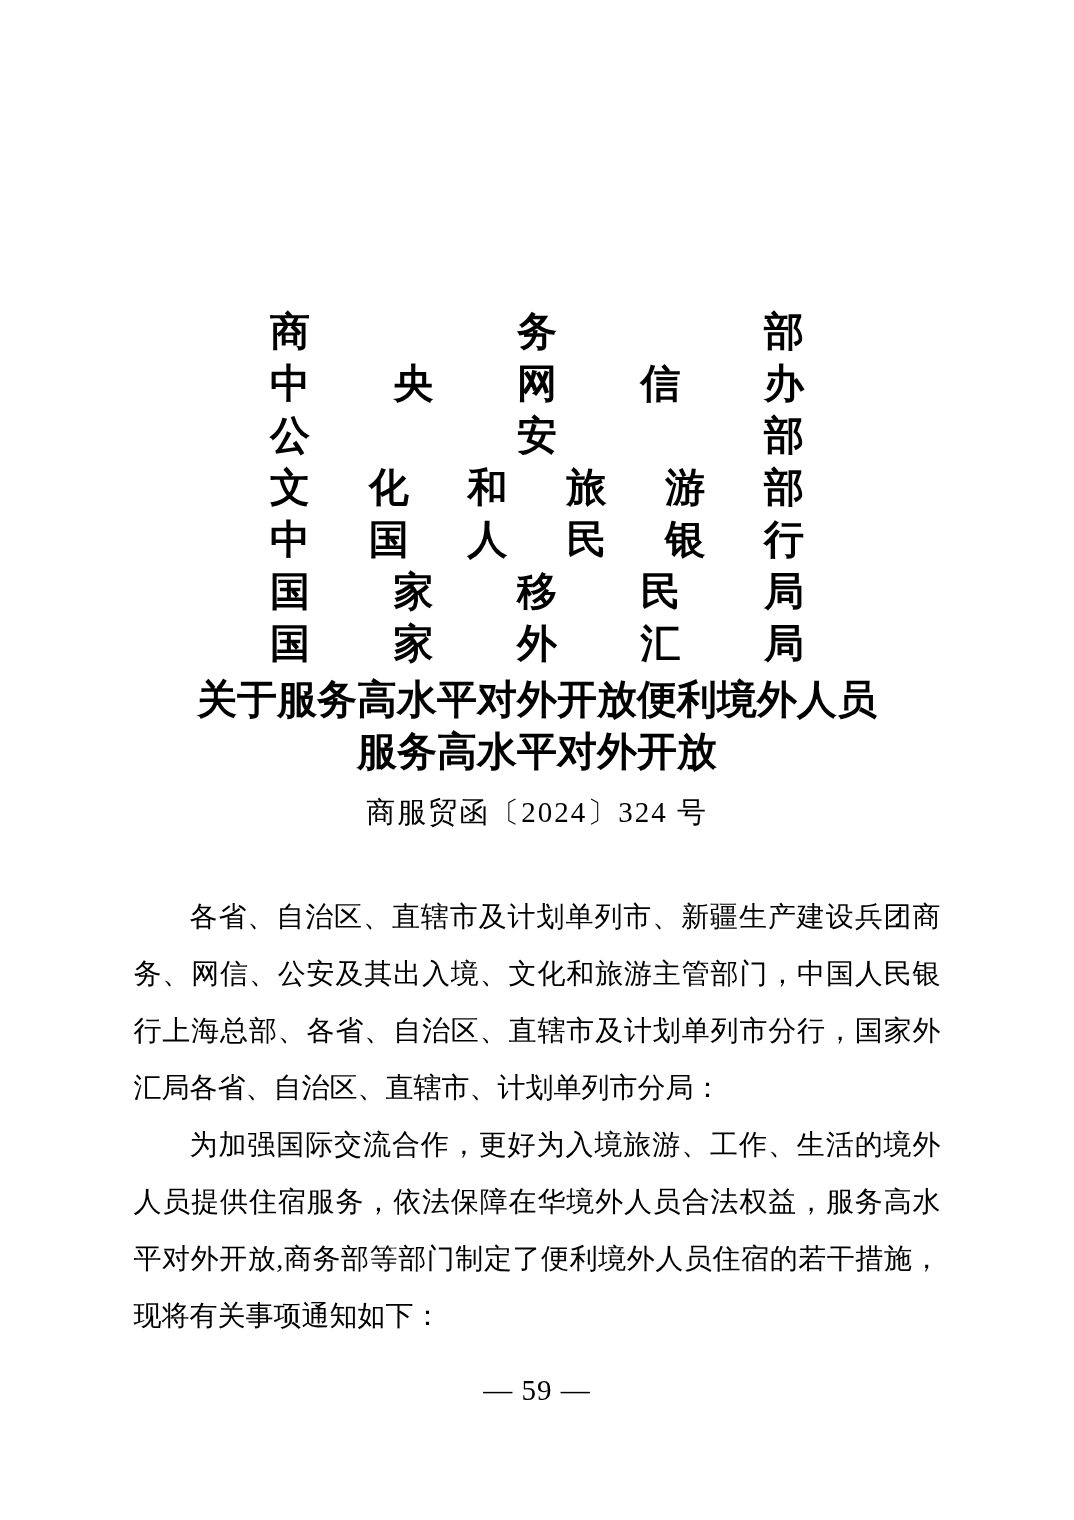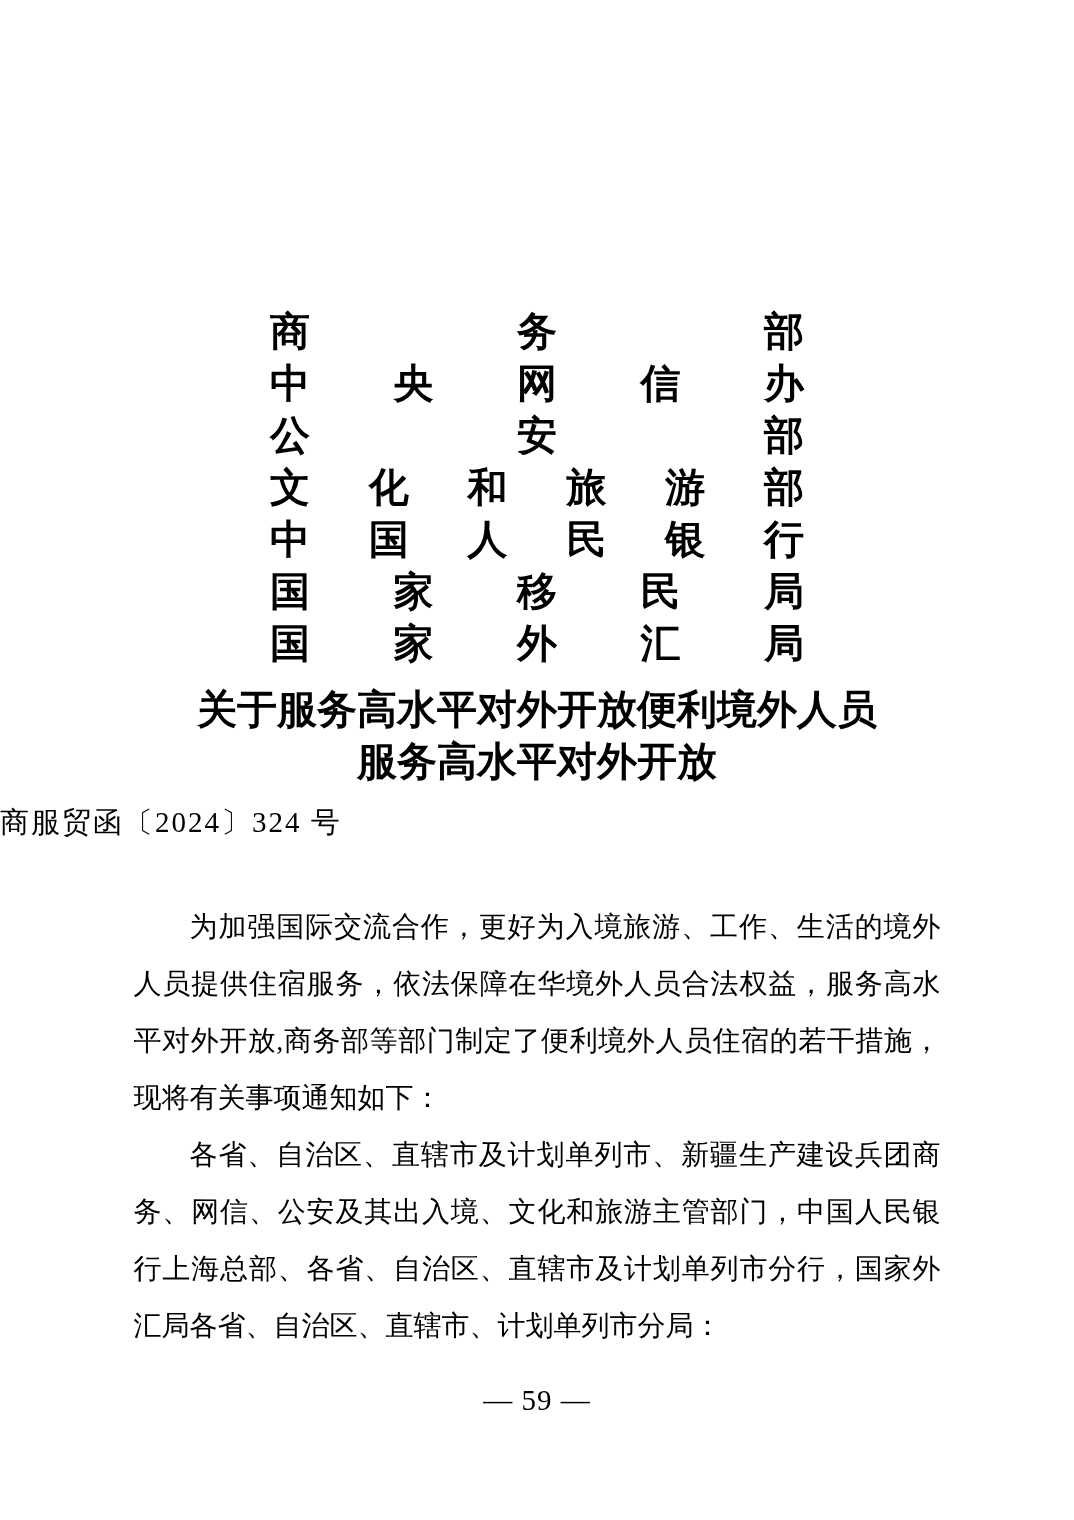--- a/index.html
+++ b/index.html
@@ -27,30 +27,30 @@
     display: flex;
     justify-content: space-between;
     font-size: 40px;
     font-weight: bold;
     line-height: 52px;
     height: 52px;
     white-space: nowrap;
   }
   
   .doc-title {
-    margin-top: 14px;
+    margin-top: 4px;
     text-align: center;
     font-size: 40px;
     font-weight: bold;
     line-height: 52px;
   }
   
   .doc-number {
     margin-top: 14px;
-    text-align: left;
+    text-align: center;
     font-size: 29px;
     line-height: 40px;
     letter-spacing: 2px;
     font-weight: normal;
   }
   
   .body-text {
     width: 807px;
     margin: 56px auto 0 auto;
     font-size: 28px;
@@ -128,19 +128,19 @@
   </div>
 
   <div class="doc-title">
     <div>关于服务高水平对外开放便利境外人员</div>
     <div>服务高水平对外开放</div>
   </div>
 
   <div class="doc-number">商服贸函〔2024〕324 号</div>
 
   <div class="body-text">
+    <p>各省、自治区、直辖市及计划单列市、新疆生产建设兵团商务、网信、公安及其出入境、文化和旅游主管部门，中国人民银行上海总部、各省、自治区、直辖市及计划单列市分行，国家外汇局各省、自治区、直辖市、计划单列市分局：</p>
     <p>为加强国际交流合作，更好为入境旅游、工作、生活的境外人员提供住宿服务，依法保障在华境外人员合法权益，服务高水平对外开放,商务部等部门制定了便利境外人员住宿的若干措施，现将有关事项通知如下：</p>
-    <p>各省、自治区、直辖市及计划单列市、新疆生产建设兵团商务、网信、公安及其出入境、文化和旅游主管部门，中国人民银行上海总部、各省、自治区、直辖市及计划单列市分行，国家外汇局各省、自治区、直辖市、计划单列市分局：</p>
   </div>
 
   <div class="page-footer">— 59 —</div>
 
 </div>
 
 </body></html>

